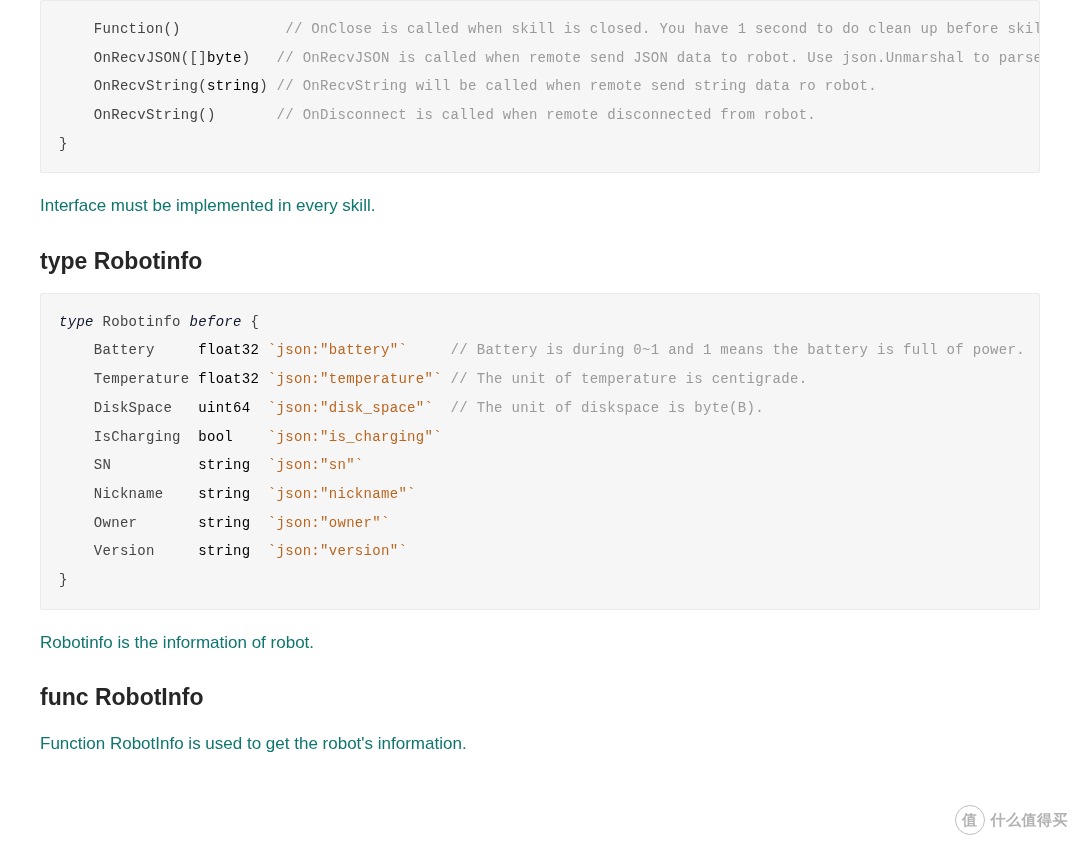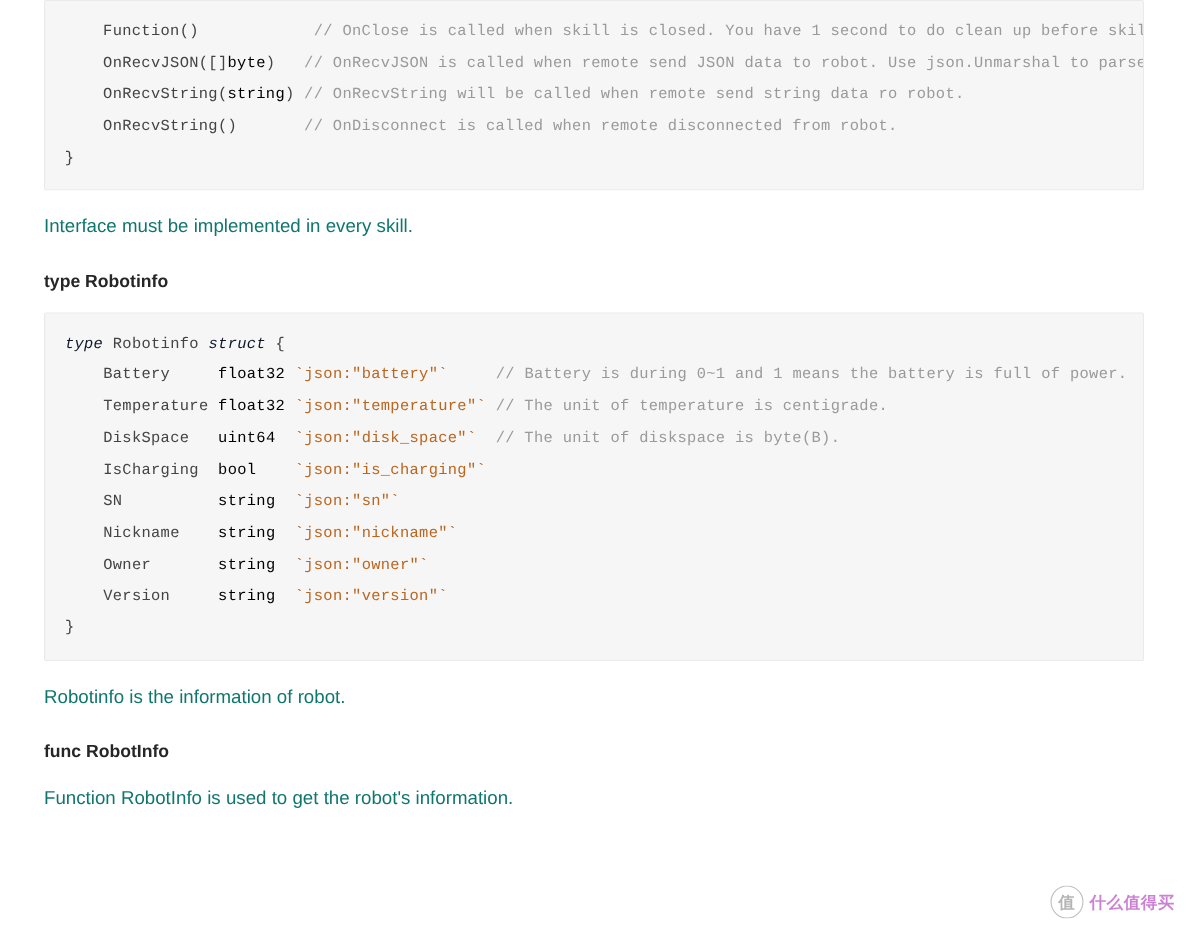--- a/index.html
+++ b/index.html
@@ -59,21 +59,21 @@
   }
   .kw { color: #0f172a; font-style: italic; } 
   .typ { color: #000000; } 
   .str { color: #bb6620; } 
   .cmt { color: #9a9a9a; }
   h2, h3 {
     font-weight: 700;
     color: #262626;
     margin: 24px 0 18px 0;
   }
-  h3 { font-size: 16px; }
+  h3 { font-size: 23px; }
   p.desc {
     font-size: 17px;
     color: #0f766e;
     margin: 20px 0 28px 0;
     line-height: 1.55;
   }
   
   .watermark {
     position: fixed;
     right: 12px;
@@ -92,21 +92,21 @@
     align-items: center;
     justify-content: center;
     font-size: 15px;
     font-weight: 700;
     color: #777;
     background: rgba(255,255,255,0.6);
   }
   .wm-text {
     font-size: 15px;
     font-weight: 600;
-    color: #a21caf;
+    color: #737373;
     letter-spacing: 0.5px;
   }
 </style>
 </head>
 <body>
 
 <div class="page">
 
   <div class="code-block">
     <div class="code-scroll">
@@ -117,21 +117,21 @@
 <span>}</span></pre>
     </div>
   </div>
 
   <p class="desc">Interface must be implemented in every skill.</p>
 
   <h3>type Robotinfo</h3>
 
   <div class="code-block no-scroll">
     <div class="code-scroll" style="overflow-x:hidden;">
-<pre id="struct-pre"><span class="kw">type</span><span> Robotinfo </span><span class="kw">struct</span><span> {</span>
+<pre id="struct-pre"><span class="kw">type</span><span> Robotinfo </span><span class="kw">before</span><span> {</span>
     Battery     <span class="typ">float32</span> <span class="str">`json:"battery"`</span>     <span class="cmt">// Battery is during 0~1 and 1 means the battery is full of power.</span>
     Temperature <span class="typ">float32</span> <span class="str">`json:"temperature"`</span> <span class="cmt">// The unit of temperature is centigrade.</span>
     DiskSpace   <span class="typ">uint64</span>  <span class="str">`json:"disk_space"`</span>  <span class="cmt">// The unit of diskspace is byte(B).</span>
     IsCharging  <span class="typ">bool</span>    <span class="str">`json:"is_charging"`</span>
     SN          <span class="typ">string</span>  <span class="str">`json:"sn"`</span>
     Nickname    <span class="typ">string</span>  <span class="str">`json:"nickname"`</span>
     Owner       <span class="typ">string</span>  <span class="str">`json:"owner"`</span>
     Version     <span class="typ">string</span>  <span class="str">`json:"version"`</span>
 }</pre>
     </div>

